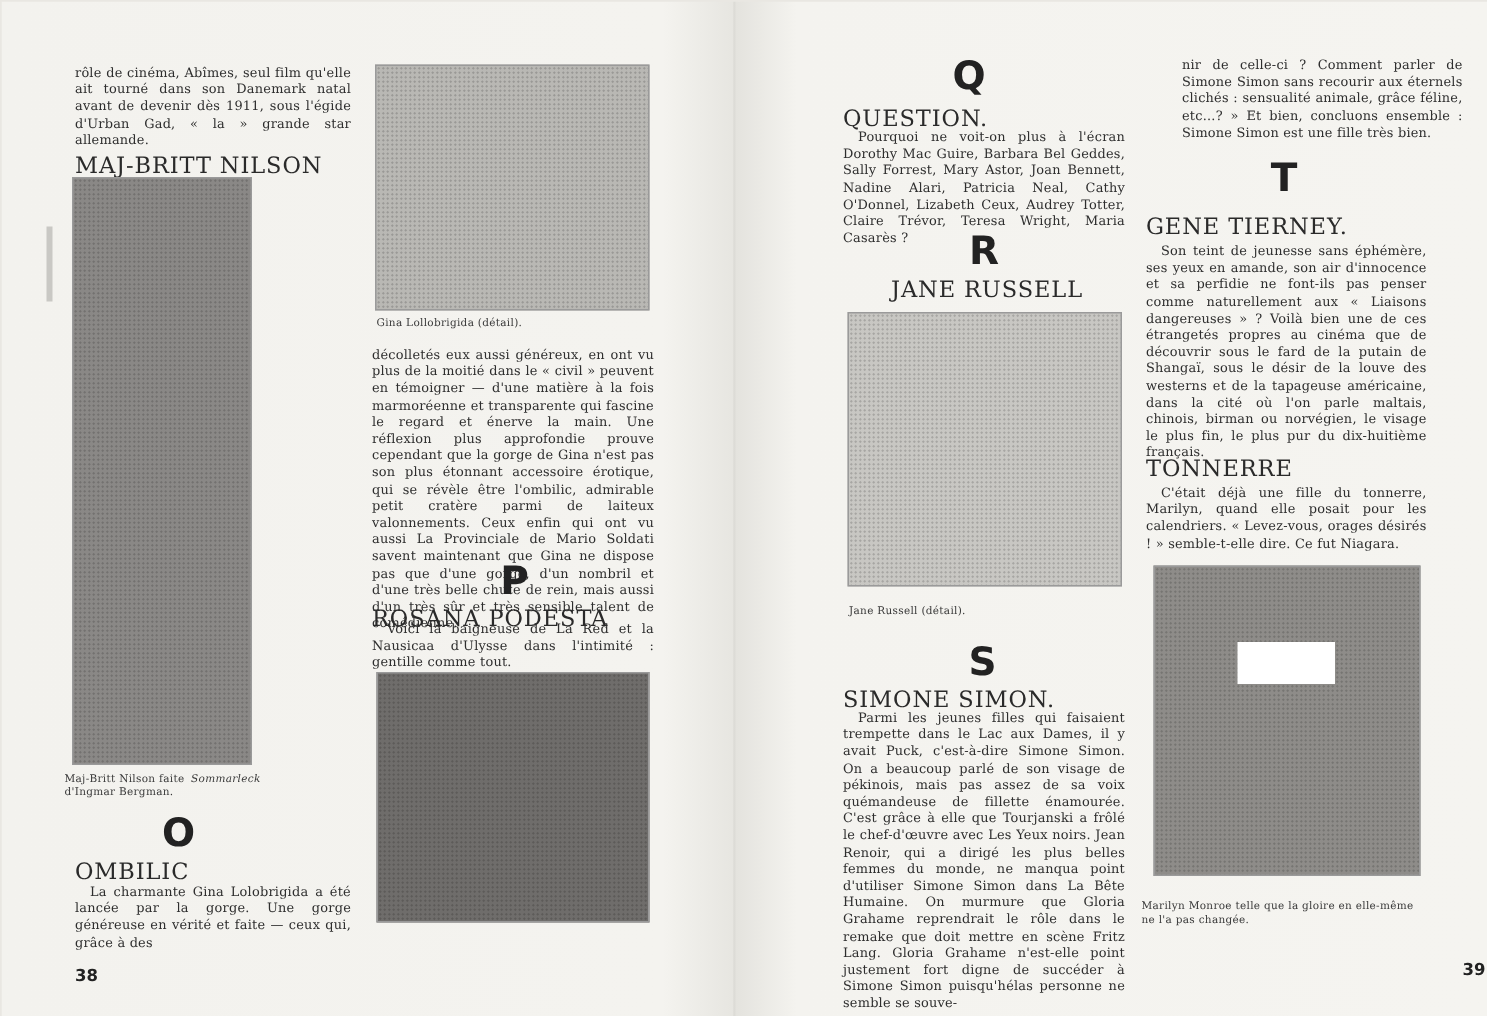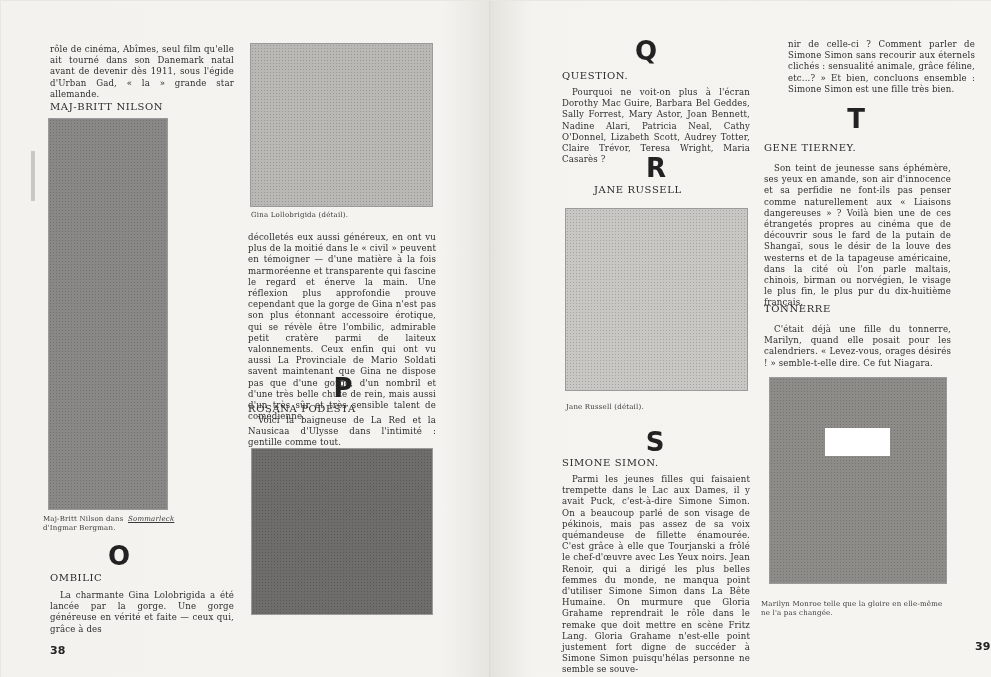--- a/index.html
+++ b/index.html
@@ -11,28 +11,28 @@
   .page-right { left: 490px; width: 501px; background: linear-gradient(to right, #e4e3de 0%, #f4f3ef 8%, #f5f4f0 100%); }
   .gutter { position: absolute; left: 488px; top: 0; width: 4px; height: 677px; background: linear-gradient(to right, #d9d8d3, #efeee9); }
 
   .abs { position: absolute; }
   .text {
     font-size: 8.6px; line-height: 11.2px; text-align: justify;
     letter-spacing: 0.15px; color: #2e2e2e;
   }
   .heading {
     font-family: "DejaVu Serif", "Liberation Serif", serif;
-    font-size: 10px; letter-spacing: 0.6px; color: #2a2a2a;
+    font-size: 15px; letter-spacing: 0.6px; color: #2a2a2a;
   }
   .letter {
     font-family: "DejaVu Sans", "Liberation Sans", sans-serif; font-weight: bold;
     font-size: 26px; color: #222; text-align: center; line-height: 26px;
   }
   .caption { font-size: 7px; line-height: 9px; text-align: left; color: #3a3a3a; letter-spacing: 0.2px; }
-  .caption i { font-style: italic; text-decoration: underline; }
+  .caption i { font-style: italic; }
   .folio { font-family: "DejaVu Sans", "Liberation Sans", sans-serif; font-weight: bold; font-size: 11px; color: #222; }
 
   .photo {
     position: absolute; border: 1px solid #9a9a9a;
     background-image: radial-gradient(rgba(0,0,0,0.18) 0.6px, transparent 0.8px);
     background-size: 3px 3px;
   }
   .photo-a { background-color: #8a8886; }
   .photo-b { background-color: #b9b8b4; }
   .photo-c { background-color: #6f6d6b; }
@@ -46,21 +46,21 @@
 
 <div class="page page-left">
   <div class="side-mark"></div>
 
   <p class="abs text" style="left:48px; top:42px; width:186px;">rôle de cinéma, Abîmes, seul film qu'elle ait tourné dans son Danemark natal avant de devenir dès 1911, sous l'égide d'Urban Gad, « la » grande star allemande.</p>
 
   <div class="abs heading" style="left:48px; top:99px;">MAJ-BRITT NILSON</div>
 
   <div class="photo photo-a" style="left:47px; top:117px; width:120px; height:392px;"></div>
   <div class="abs caption" style="left:40px; top:513px; width:150px;">
-    <span>Maj-Britt Nilson dans</span> <i>Sommarleck</i><br>
+    <span>Maj-Britt Nilson faite</span> <i>Sommarleck</i><br>
     <span>d'Ingmar Bergman.</span>
   </div>
 
   <div class="abs letter" style="left:103px; top:541px; width:30px;">O</div>
   <div class="abs heading" style="left:48px; top:570px;">OMBILIC</div>
   <p class="abs text" style="left:48px; top:588px; width:186px; text-indent:10px;">La charmante Gina Lolobrigida a été lancée par la gorge. Une gorge généreuse en vérité et faite — ceux qui, grâce à des</p>
 
   <div class="abs folio" style="left:48px; top:642px;">38</div>
 
   <div class="photo photo-b" style="left:249px; top:42px; width:183px; height:164px;"></div>
@@ -73,21 +73,21 @@
   <p class="abs text" style="left:246px; top:413px; width:190px; text-indent:10px;">Voici la baigneuse de La Red et la Nausicaa d'Ulysse dans l'intimité : gentille comme tout.</p>
 
   <div class="photo photo-c" style="left:250px; top:447px; width:182px; height:167px;"></div>
 </div>
 
 <div class="gutter"></div>
 
 <div class="page page-right">
   <div class="abs letter" style="left:140px; top:36px; width:30px;">Q</div>
   <div class="abs heading" style="left:70px; top:68px;">QUESTION.</div>
-  <p class="abs text" style="left:70px; top:85px; width:190px; text-indent:10px;">Pourquoi ne voit-on plus à l'écran Dorothy Mac Guire, Barbara Bel Geddes, Sally Forrest, Mary Astor, Joan Bennett, Nadine Alari, Patricia Neal, Cathy O'Donnel, Lizabeth Scott, Audrey Totter, Claire Trévor, Teresa Wright, Maria Casarès ?</p>
+  <p class="abs text" style="left:70px; top:85px; width:190px; text-indent:10px;">Pourquoi ne voit-on plus à l'écran Dorothy Mac Guire, Barbara Bel Geddes, Sally Forrest, Mary Astor, Joan Bennett, Nadine Alari, Patricia Neal, Cathy O'Donnel, Lizabeth Ceux, Audrey Totter, Claire Trévor, Teresa Wright, Maria Casarès ?</p>
 
   <div class="abs letter" style="left:150px; top:153px; width:30px;">R</div>
   <div class="abs heading" style="left:70px; top:182px;margin-left:32px;">JANE RUSSELL</div>
 
   <div class="photo photo-d" style="left:74px; top:207px; width:183px; height:183px;"></div>
   <div class="abs caption" style="left:74px; top:401px; width:183px;">Jane Russell (détail).</div>
 
   <div class="abs letter" style="left:149px; top:427px; width:30px;">S</div>
   <div class="abs heading" style="left:70px; top:455px;">SIMONE SIMON.</div>
   <p class="abs text" style="left:70px; top:472px; width:190px; text-indent:10px;">Parmi les jeunes filles qui faisaient trempette dans le Lac aux Dames, il y avait Puck, c'est-à-dire Simone Simon. On a beaucoup parlé de son visage de pékinois, mais pas assez de sa voix quémandeuse de fillette énamourée. C'est grâce à elle que Tourjanski a frôlé le chef-d'œuvre avec Les Yeux noirs. Jean Renoir, qui a dirigé les plus belles femmes du monde, ne manqua point d'utiliser Simone Simon dans La Bête Humaine. On murmure que Gloria Grahame reprendrait le rôle dans le remake que doit mettre en scène Fritz Lang. Gloria Grahame n'est-elle point justement fort digne de succéder à Simone Simon puisqu'hélas personne ne semble se souve-</p>

